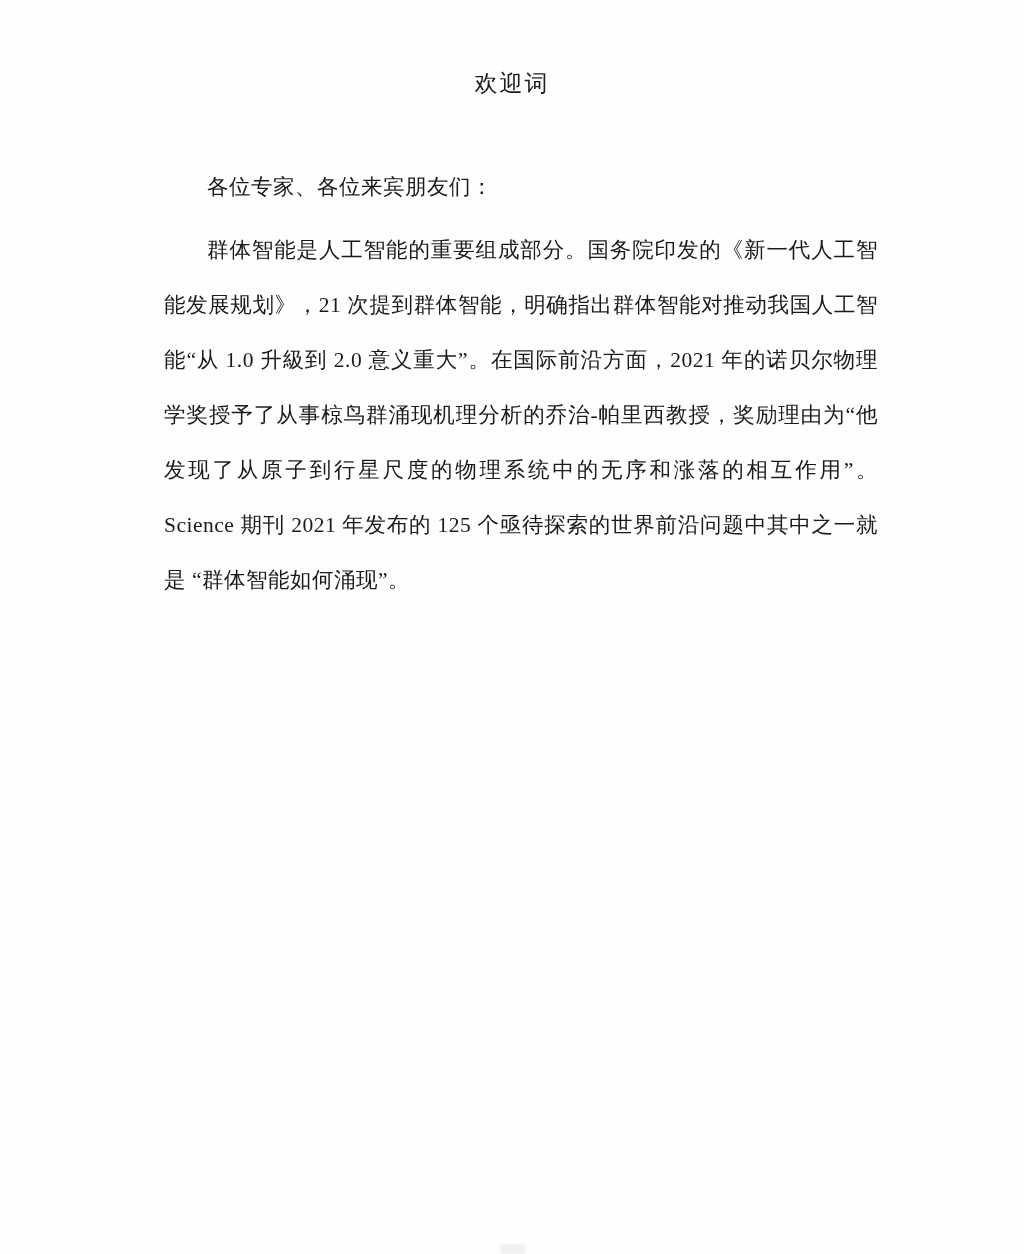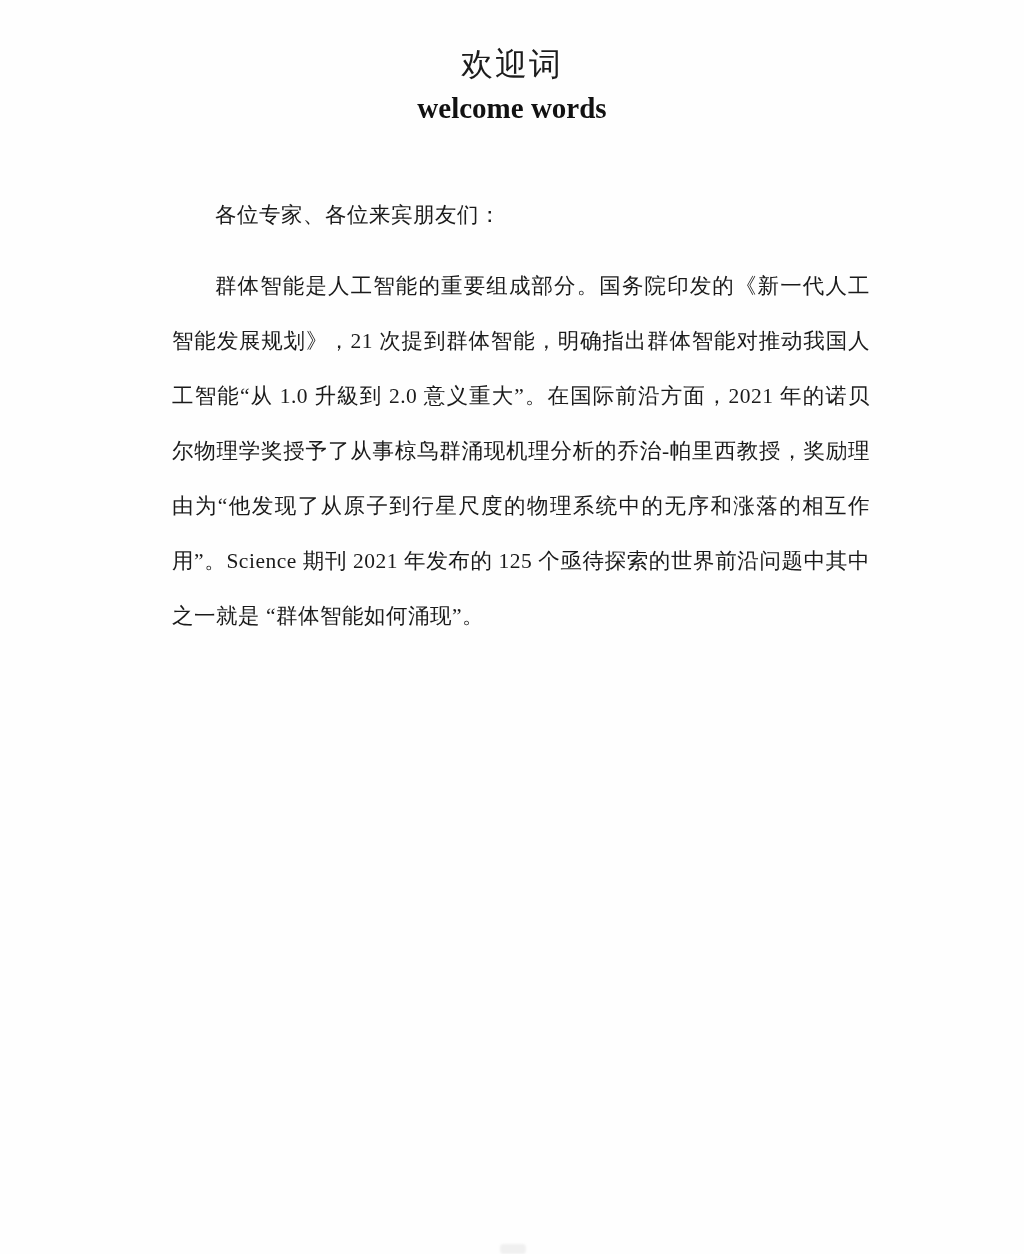--- a/index.html
+++ b/index.html
@@ -11,42 +11,42 @@
     position: relative;
     width: 1024px;
     height: 1254px;
     background: #fefefe;
     overflow: hidden;
     font-family: "Liberation Serif", serif;
     color: #161616;
   }
   .title-cn {
     margin: 0;
-    padding-top: 48px;
+    padding-top: 68px;
     text-align: center;
-    font-size: 32px;
+    font-size: 23px;
     line-height: 32px;
     font-weight: normal;
     letter-spacing: 2px;
     color: #1c1c1c;
   }
   .title-en {
     margin: 8px 0 0 0;
     text-align: center;
     font-size: 29px;
     line-height: 40px;
     font-weight: bold;
     color: #111111;
     font-family: "Liberation Serif", serif;
   }
   .doc-body {
     margin: 60px 138px 0 156px; 
   }
   .doc-body p {
-    margin: 16px;
+    margin: 8px;
     font-size: 21.5px;
     line-height: 55px;
     text-align: justify;
     text-justify: inter-character;
     text-indent: 2em;
     color: #1a1a1a;
     letter-spacing: 0.5px;
     word-break: break-word;
   }
   
@@ -61,21 +61,20 @@
     filter: blur(1px);
   }
 </style>
 </head>
 <body>
 
 <div class="page">
 
   <h1 class="title-cn">欢迎词</h1>
 
-  <h2 class="title-en">welcome words</h2>
 
   <div class="doc-body">
     <p>各位专家、各位来宾朋友们：</p>
     <p>群体智能是人工智能的重要组成部分。国务院印发的《新一代人工智能发展规划》，21 次提到群体智能，明确指出群体智能对推动我国人工智能“从 1.0 升級到 2.0 意义重大”。在国际前沿方面，2021 年的诺贝尔物理学奖授予了从事椋鸟群涌现机理分析的乔治-帕里西教授，奖励理由为“他发现了从原子到行星尺度的物理系统中的无序和涨落的相互作用”。Science 期刊 2021 年发布的 125 个亟待探索的世界前沿问题中其中之一就是 “群体智能如何涌现”。</p>
 
   </div>
 
   <div class="page-number-faint"></div>
 
 </div>

